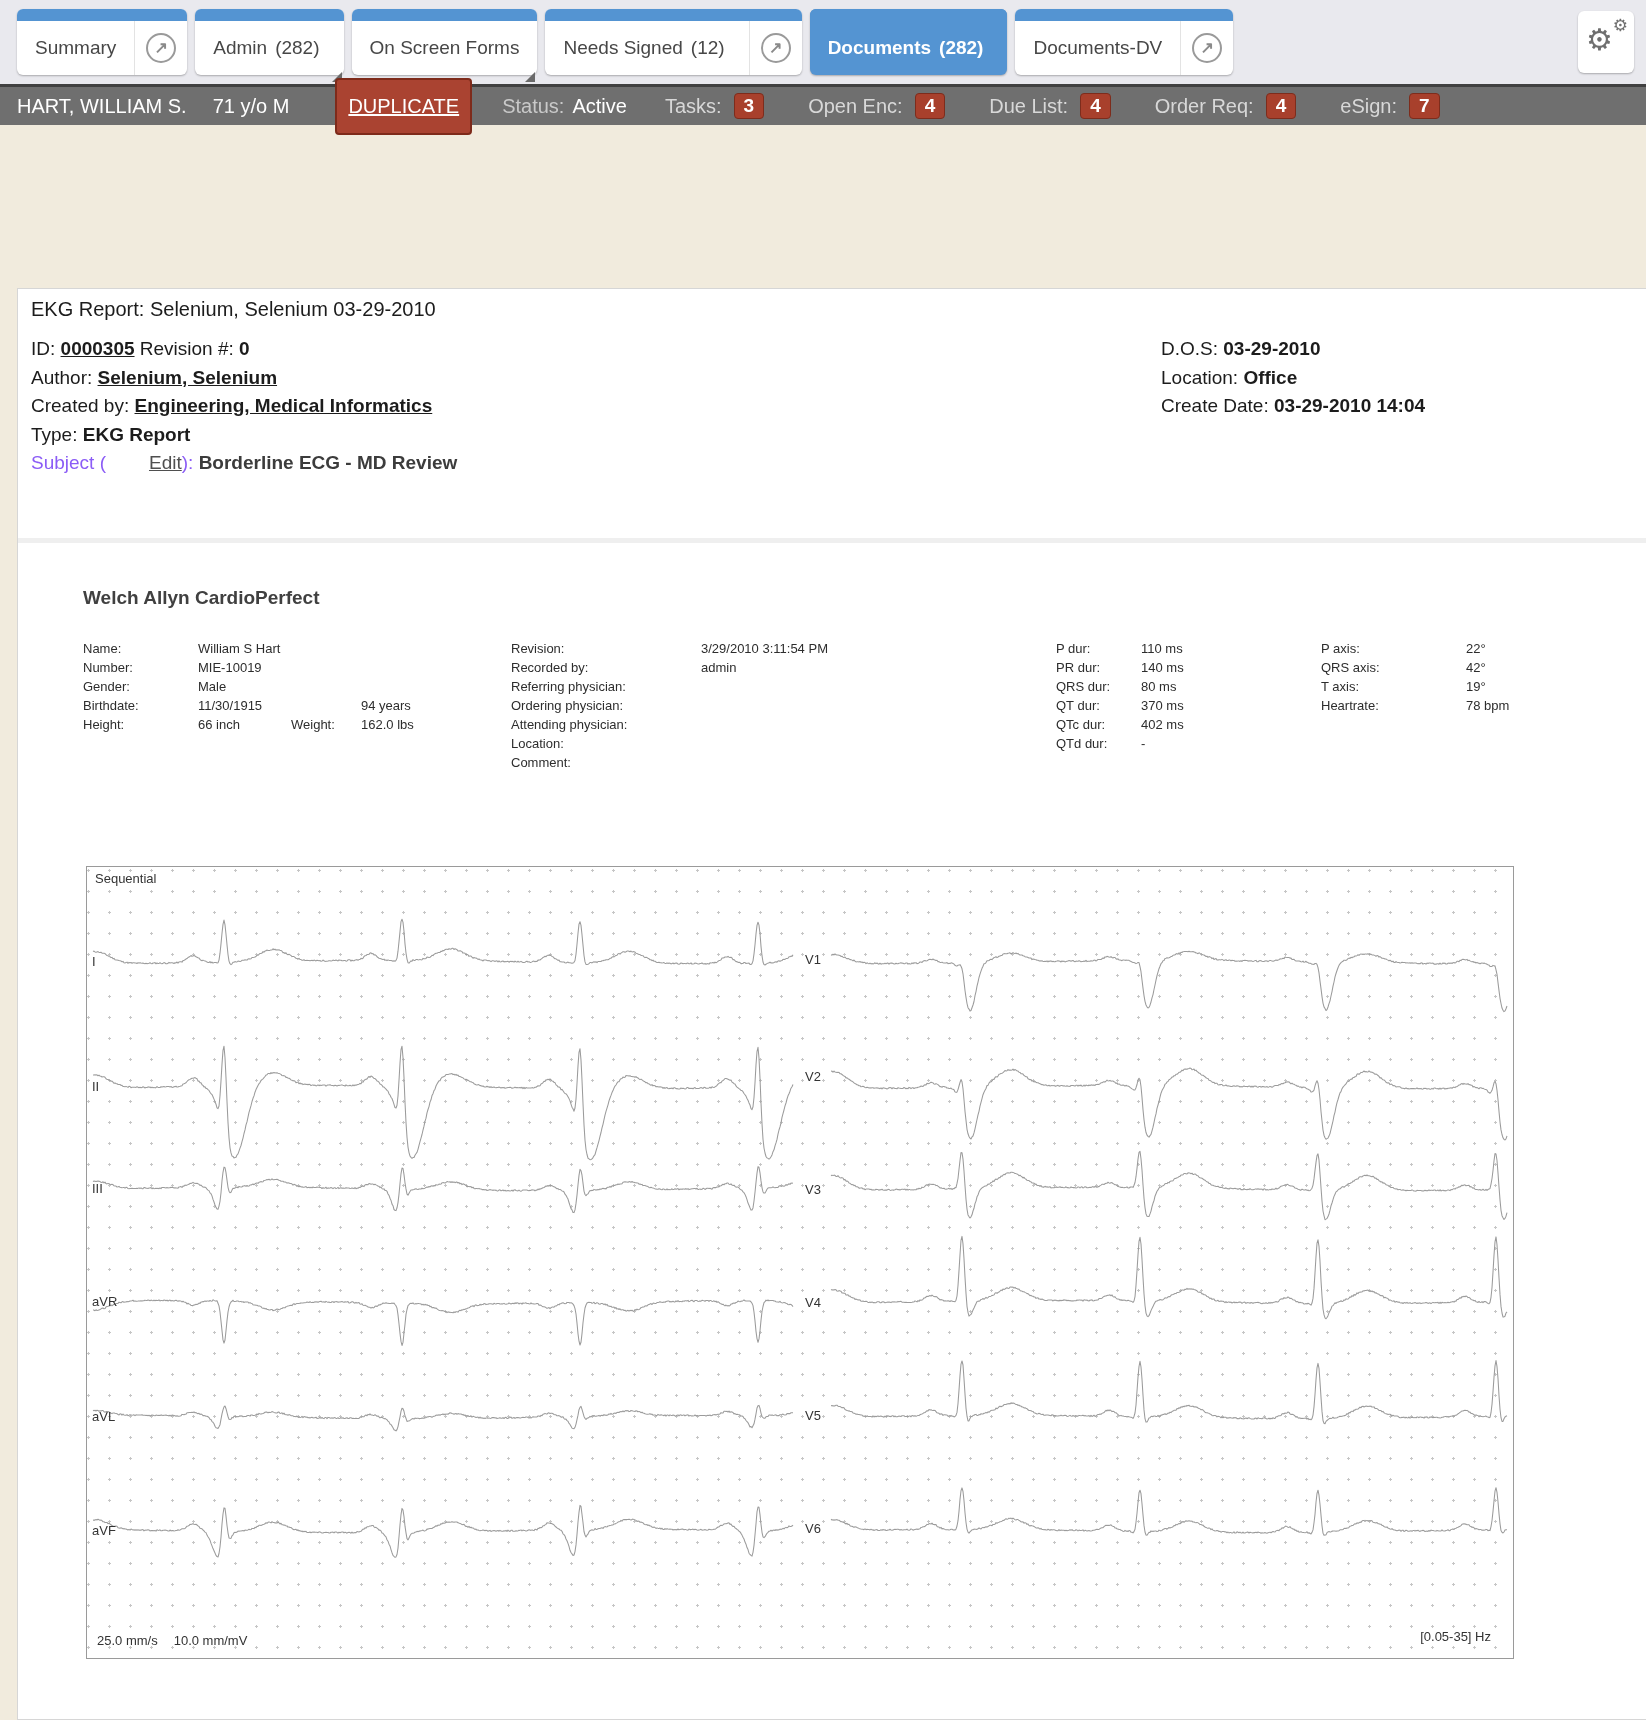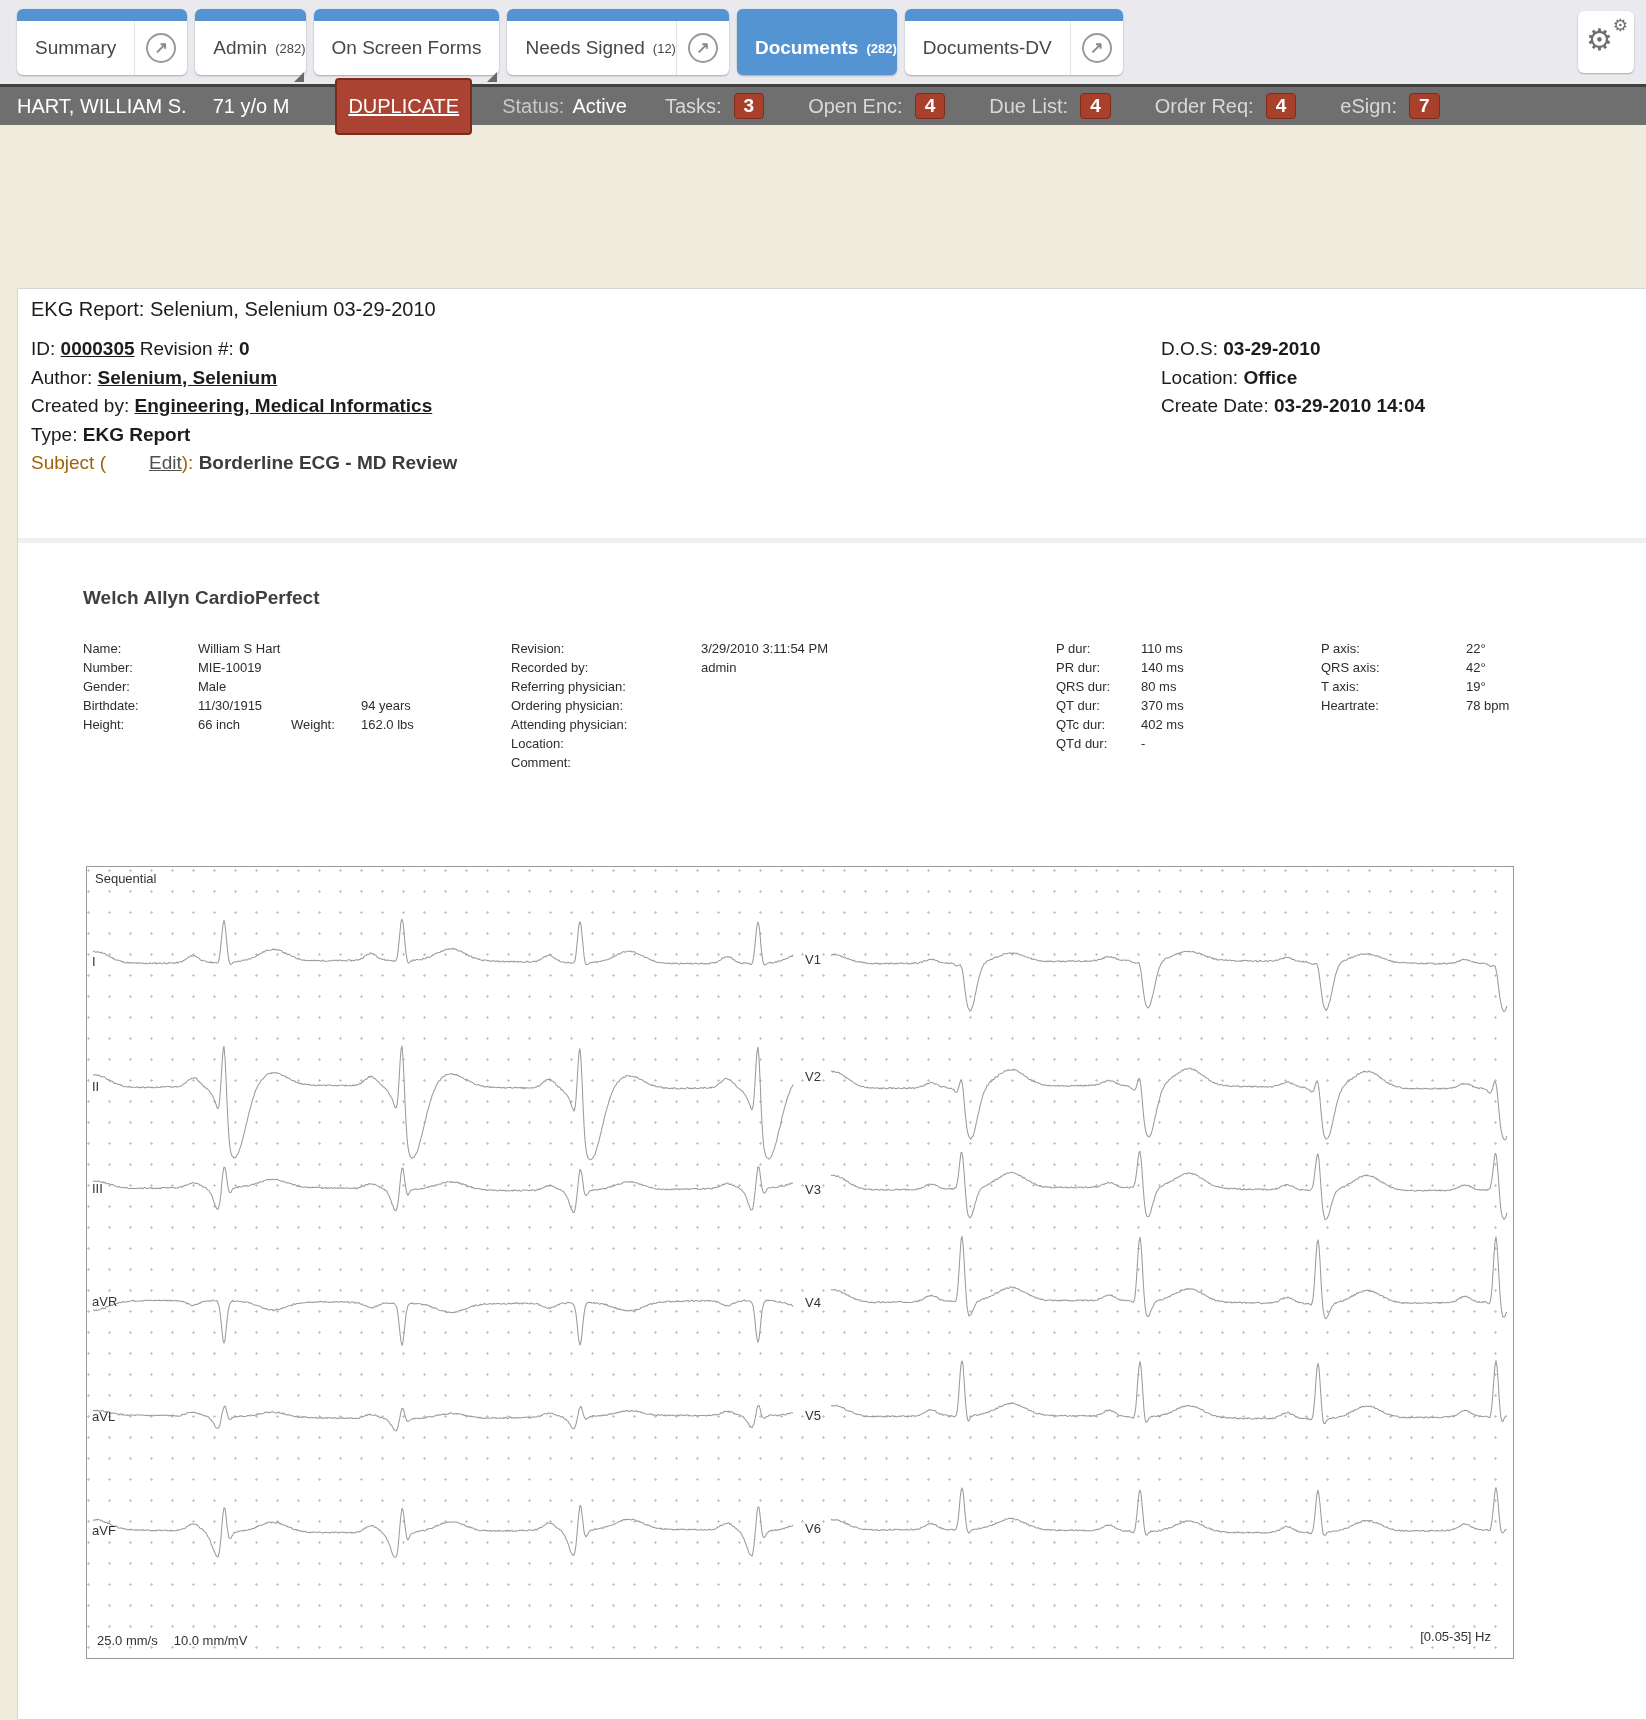--- a/index.html
+++ b/index.html
@@ -24,21 +24,21 @@
     box-shadow:0 1px 2px rgba(0,0,0,.28);
     display:flex; align-items:center;
     padding-top:12px; cursor:pointer;
   }
   .tab::before{
     content:""; position:absolute; top:0; left:0; right:0; height:12px;
     background:#5494d2; border-radius:6px 6px 0 0;
   }
   .tab-label{ font-size:19px; color:#474747; padding:0 8px 0 18px; white-space:nowrap; }
   .tab-label.no-extra{ padding-right:18px; }
-  .tab-count{ font-size:13px; color:#474747; padding-right:0; white-space:nowrap; }
+  .tab-count{ font-size:19px; color:#474747; padding-right:24px; white-space:nowrap; }
   .tab.active{ background:#5494d2; }
   .tab.active::before{ background:#5494d2; }
   .tab.active .tab-label{ color:#fff; font-weight:bold; }
   .tab.active .tab-count{ color:#fff; font-weight:bold; }
   .tab-share{
     align-self:stretch; display:flex; align-items:center;
     border-left:1px solid #e3e3e3; padding:0 11px; 
   }
   .circle-icon{
     width:30px; height:30px; border:2px solid #9a9a9a; border-radius:50%;
@@ -86,21 +86,21 @@
     position:absolute; left:17px; top:288px; width:1629px; height:1432px;
     background:#fff; border:1px solid #d6d6d6; border-right:none;
   }
   .doc-title{ position:absolute; left:13px; top:9px; font-size:20px; color:#1c1c1c; }
   .fields-left{ position:absolute; left:13px; top:46px; font-size:19px; line-height:28.5px; color:#1c1c1c; }
   .fields-right{ position:absolute; left:1143px; top:46px; font-size:19px; line-height:28.5px; color:#1c1c1c; }
   .lab{ color:#1c1c1c; }
   .bold{ font-weight:bold; }
   .lnk{ font-weight:bold; text-decoration:underline; color:#1c1c1c; cursor:pointer; }
   .edit-lnk{ text-decoration:underline; color:#4f4f4f; cursor:pointer;margin-left:43px; }
-  .subj-lab{ color:#a16207; }
+  .subj-lab{ color:#8b5cf6; }
   .subj-val{ color:#3c3c3c; font-weight:bold; }
   .sep-band{ position:absolute; left:0; top:249px; width:1629px; height:5px; background:#efefef; }
 
   
   .rep-title{ position:absolute; left:65px; top:298px; font-size:19px; font-weight:bold; color:#404040; }
   .icol{ position:absolute; top:352px; font-size:13px; color:#2d2d2d; }
   .irow{ height:19px; white-space:nowrap; }
   .ilab{ display:inline-block; }
   .ival{ display:inline-block; }
 

